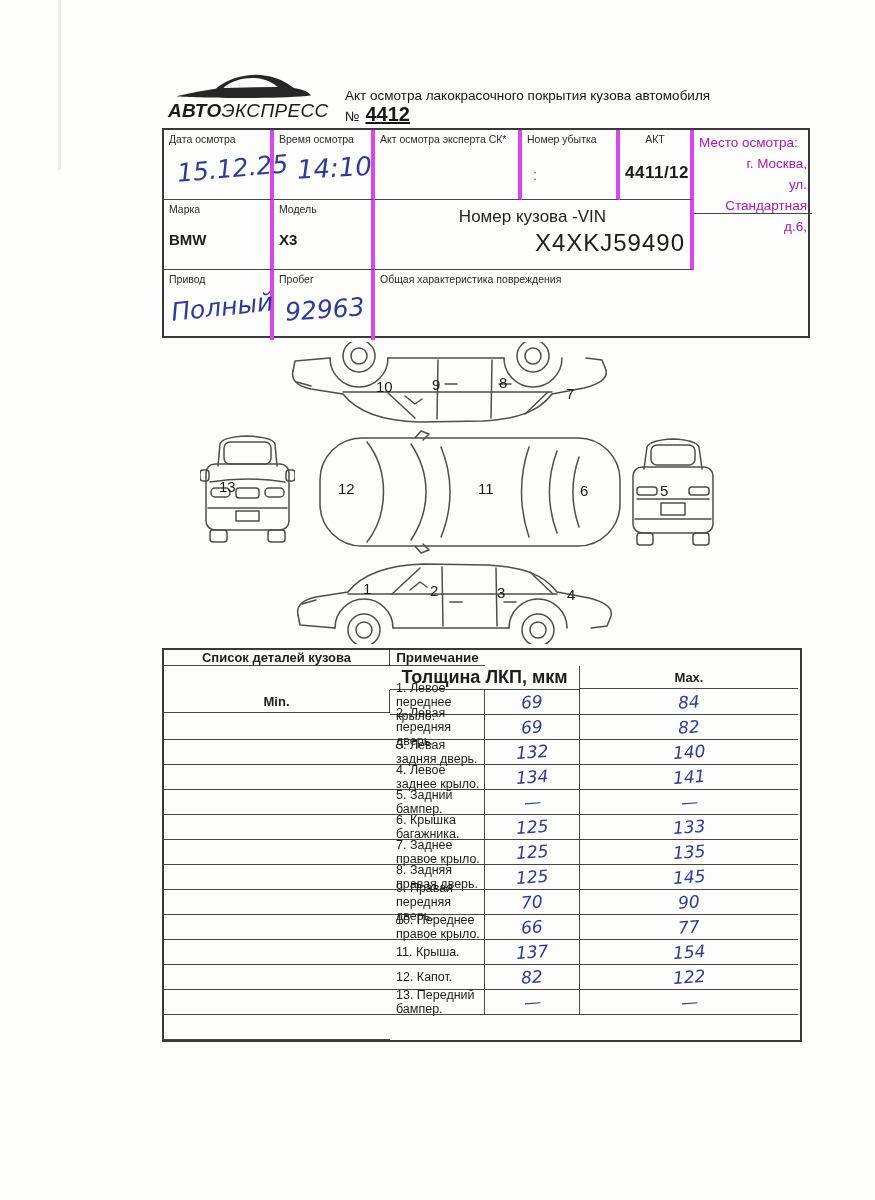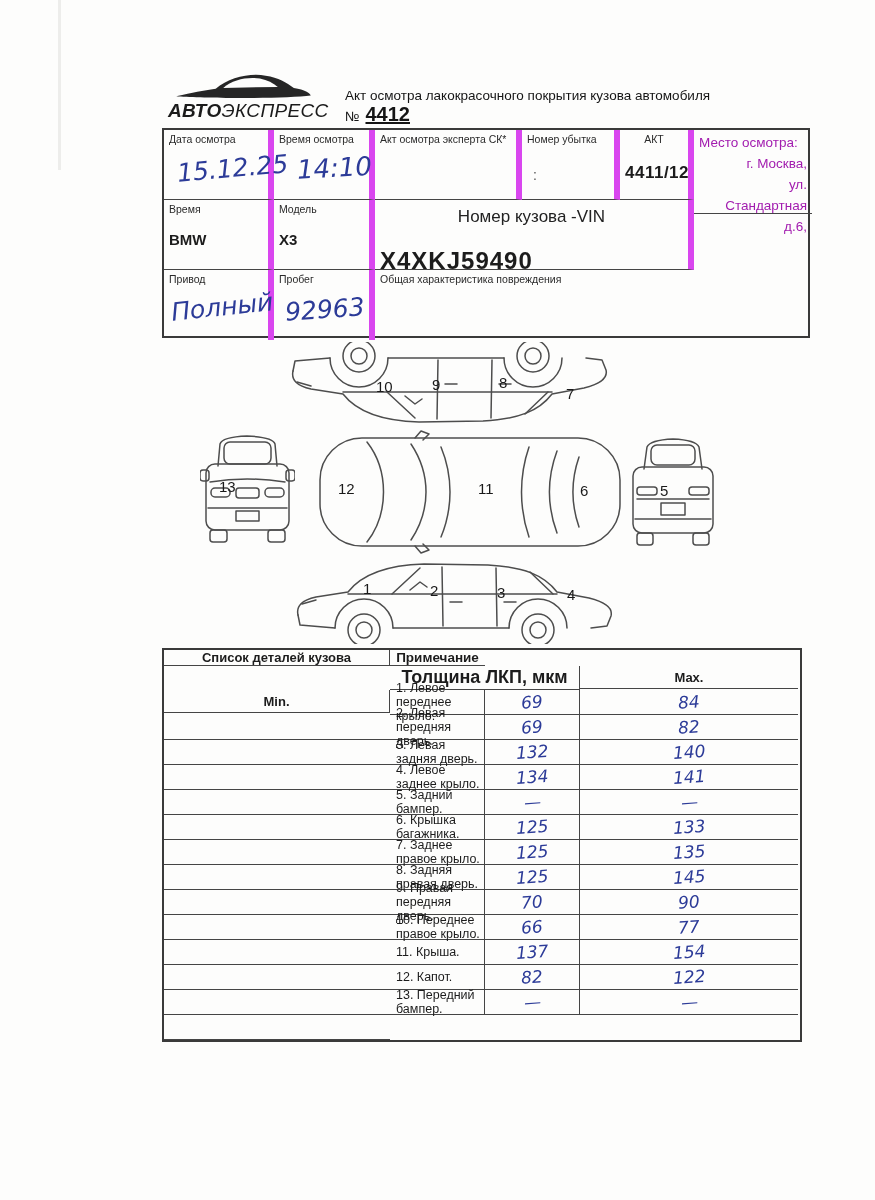--- a/index.html
+++ b/index.html
@@ -12,32 +12,32 @@
   .logo svg{display:block;}
   .logo-text{font-size:19px;font-style:italic;letter-spacing:.3px;color:#1b1b1b;white-space:nowrap;margin-top:-2px;}
   .logo-text .b1{font-weight:900;}
   .logo-text .b2{font-weight:500;}
   .doc-title{position:absolute;left:345px;top:88px;width:420px;font-size:13.5px;color:#151515;}
   .doc-number{font-weight:bold;font-size:20px;text-decoration:underline;margin-left:6px;}
 
   
   .info-table{position:absolute;left:162px;top:128px;width:648px;height:210px;border:2px solid #3a3a3a;box-sizing:border-box;}
   .cell{position:absolute;box-sizing:border-box;padding:3px 5px;}
-  .br{border-right:6px solid #d946ef;} .bb{border-bottom:1px solid #454545;}
+  .br{border-right:4px solid #d946ef;} .bb{border-bottom:1px solid #454545;}
   .flabel{font-size:10.5px;color:#2a2a2a;}
   .hw{font-family:"DejaVu Sans",sans-serif;font-style:italic;color:#2c3b98;}
   .v-date{font-size:25px;transform:rotate(-5deg);margin:10px 0 0 8px;}
   .v-time{font-size:26px;transform:rotate(-3deg);margin:8px 0 0 18px;}
   .v-loss{font-size:14px;color:#555;margin:22px 0 0 6px;}
   .v-act{font-weight:bold;font-size:17px;text-align:center;margin-top:18px;letter-spacing:.5px;}
   .place-cell{font-size:13.5px;text-align:right;line-height:1.55;color:#a21caf;}
   .place-cell .pl1{text-align:left;}
   .v-make,.v-model{font-weight:bold;font-size:15px;margin-top:16px;}
   .vin-label{font-size:17px;text-align:center;margin-top:4px;color:#222;}
-  .v-vin{font-weight:bold;font-size:24px;text-align:left;margin-top:20px;letter-spacing:1px;}
+  .v-vin{font-weight:normal;font-size:24px;text-align:right;margin-top:2px;letter-spacing:1px;}
   .v-drive{font-size:25px;transform:rotate(-6deg);margin:8px 0 0 2px;}
   .v-mileage{font-size:25px;transform:rotate(-4deg);margin:10px 0 0 6px;}
 
   
   .diagram{position:absolute;}
   .diagram svg{display:block;}
   .lineart{fill:none;stroke:#4d4d4d;stroke-width:1.5;stroke-linecap:round;stroke-linejoin:round;}
   .diagram-num{position:absolute;font-size:15px;color:#1a1a1a;font-family:"Liberation Sans",sans-serif;}
   .watermark{position:absolute;left:293px;top:556px;width:332px;height:88px;opacity:.5;filter:blur(.6px);pointer-events:none;}
   .wm-text{font-size:56px;font-weight:bold;color:#bdbdbd;letter-spacing:3px;position:absolute;left:86px;top:8px;opacity:.55;}
@@ -94,21 +94,21 @@
       <div class="flabel" style="text-align:center;">АКТ</div>
       <div class="v-act">4411/12</div>
     </div>
     <div class="cell bb place-cell" style="left:530px;top:0;width:118px;height:84px;">
       <div class="pl1">Место осмотра:</div>
       <div>г. Москва,</div>
       <div>ул.</div>
       <div>Стандартная д.6,</div>
     </div>
     <div class="cell br bb" style="left:0;top:70px;width:110px;height:70px;">
-      <div class="flabel">Время</div>
+      <div class="flabel">Марка</div>
       <div class="v-make">BMW</div>
     </div>
     <div class="cell br bb" style="left:110px;top:70px;width:101px;height:70px;">
       <div class="flabel">Модель</div>
       <div class="v-model">X3</div>
     </div>
     <div class="cell br bb" style="left:211px;top:70px;width:319px;height:70px;">
       <div class="vin-label">Номер кузова -VIN</div>
       <div class="v-vin">X4XKJ59490</div>
     </div>

